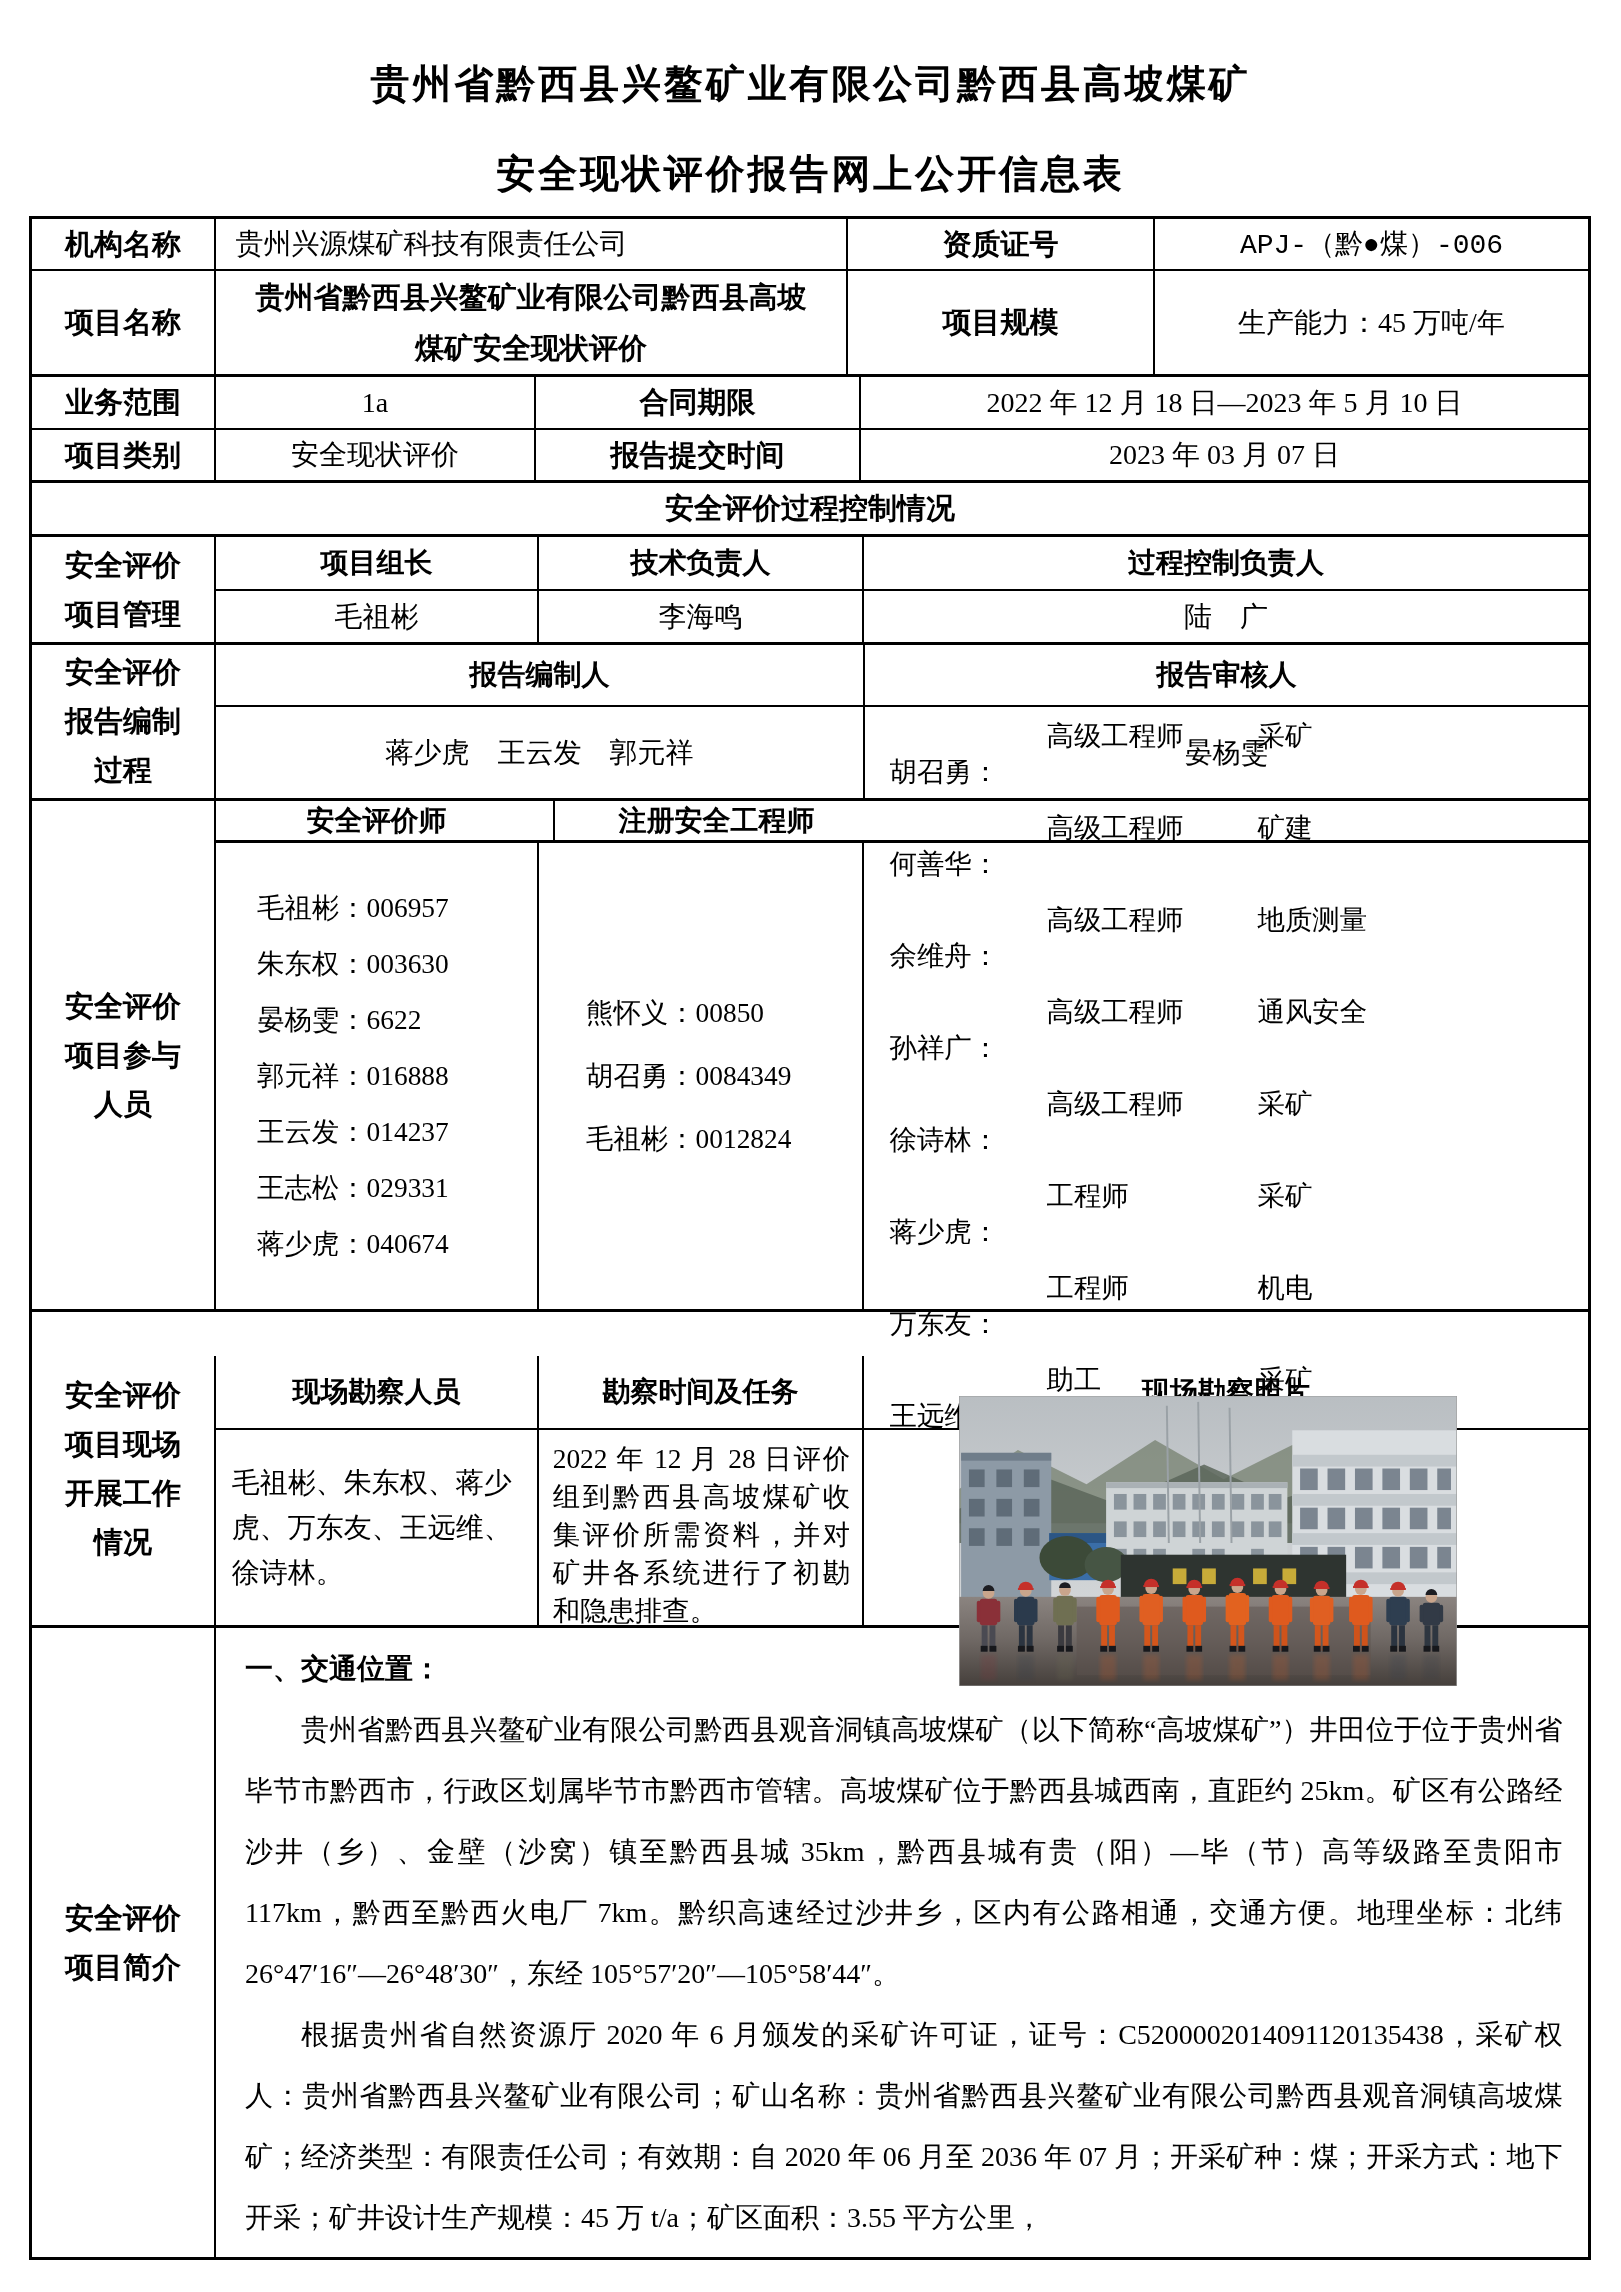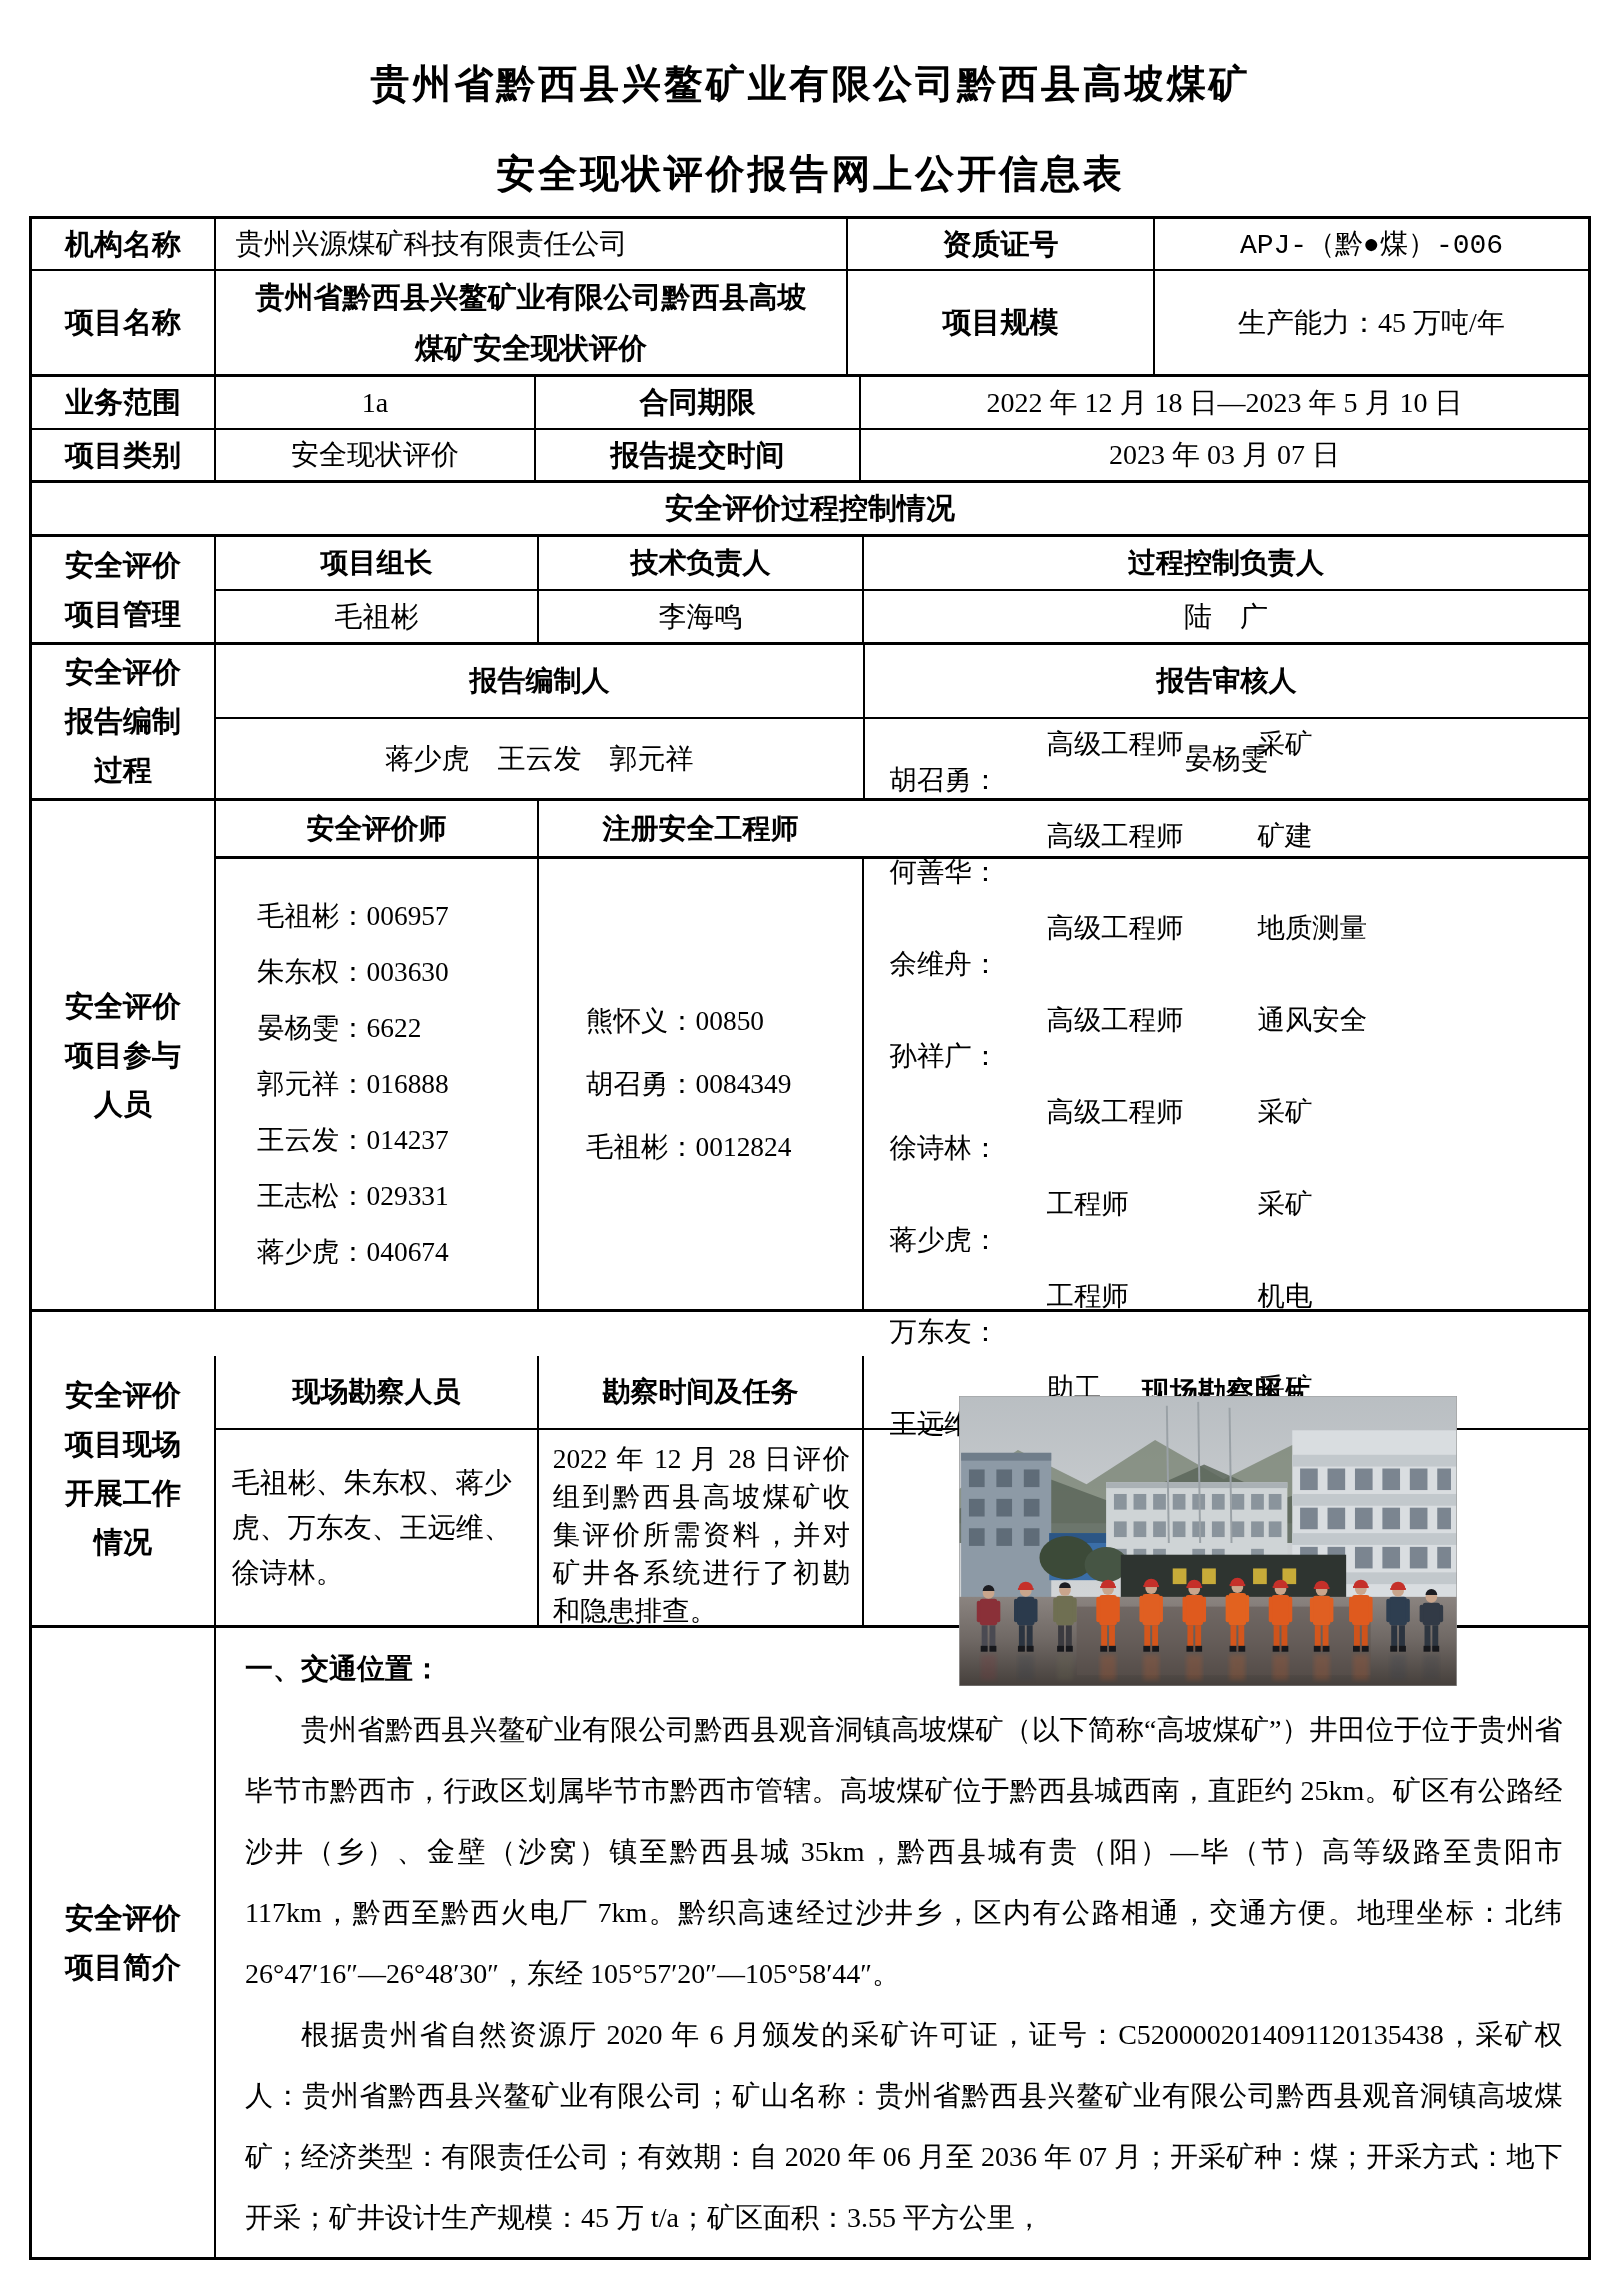--- a/index.html
+++ b/index.html
@@ -108,35 +108,35 @@
           <div class="cell vl val" style="width:323px;flex:none;">毛祖彬</div>
           <div class="cell vl val" style="width:325px;flex:none;">李海鸣</div>
           <div class="cell vl val" style="flex:1;">陆　广</div>
         </div>
       </div>
     </div>
 
     <div class="sec bt4" style="height:156px;">
       <div class="cell labelcol lbl">安全评价报告编制过程</div>
       <div class="secbody">
-        <div class="row" style="height:72px;justify-content:flex-end;">
+        <div class="row" style="height:60px;justify-content:flex-end;">
           <div class="cell vl hdrcell" style="width:649px;flex:none;">报告编制人</div>
           <div class="cell vl hdrcell" style="flex:1;">报告审核人</div>
         </div>
         <div class="row bt2" style="flex:1;">
           <div class="cell vl val" style="width:649px;flex:none;">蒋少虎　王云发　郭元祥</div>
           <div class="cell vl val" style="flex:1;">晏杨雯</div>
         </div>
       </div>
     </div>
 
     <div class="sec bt4" style="height:511px;">
       <div class="cell labelcol lbl">安全评价项目参与人员</div>
       <div class="secbody">
-        <div class="row" style="height:55px;">
+        <div class="row" style="height:39px;gap:16px;">
           <div class="cell vl hdrcell" style="width:323px;flex:none;">安全评价师</div>
           <div class="cell vl hdrcell" style="width:325px;flex:none;">注册安全工程师</div>
         </div>
         <div class="row bt4" style="flex:1;">
           <div class="cell vl listcell" style="width:323px;flex:none;padding-left:41px;">
             <div>毛祖彬：006957</div>
             <div>朱东权：003630</div>
             <div>晏杨雯：6622</div>
             <div>郭元祥：016888</div>
             <div>王云发：014237</div>

